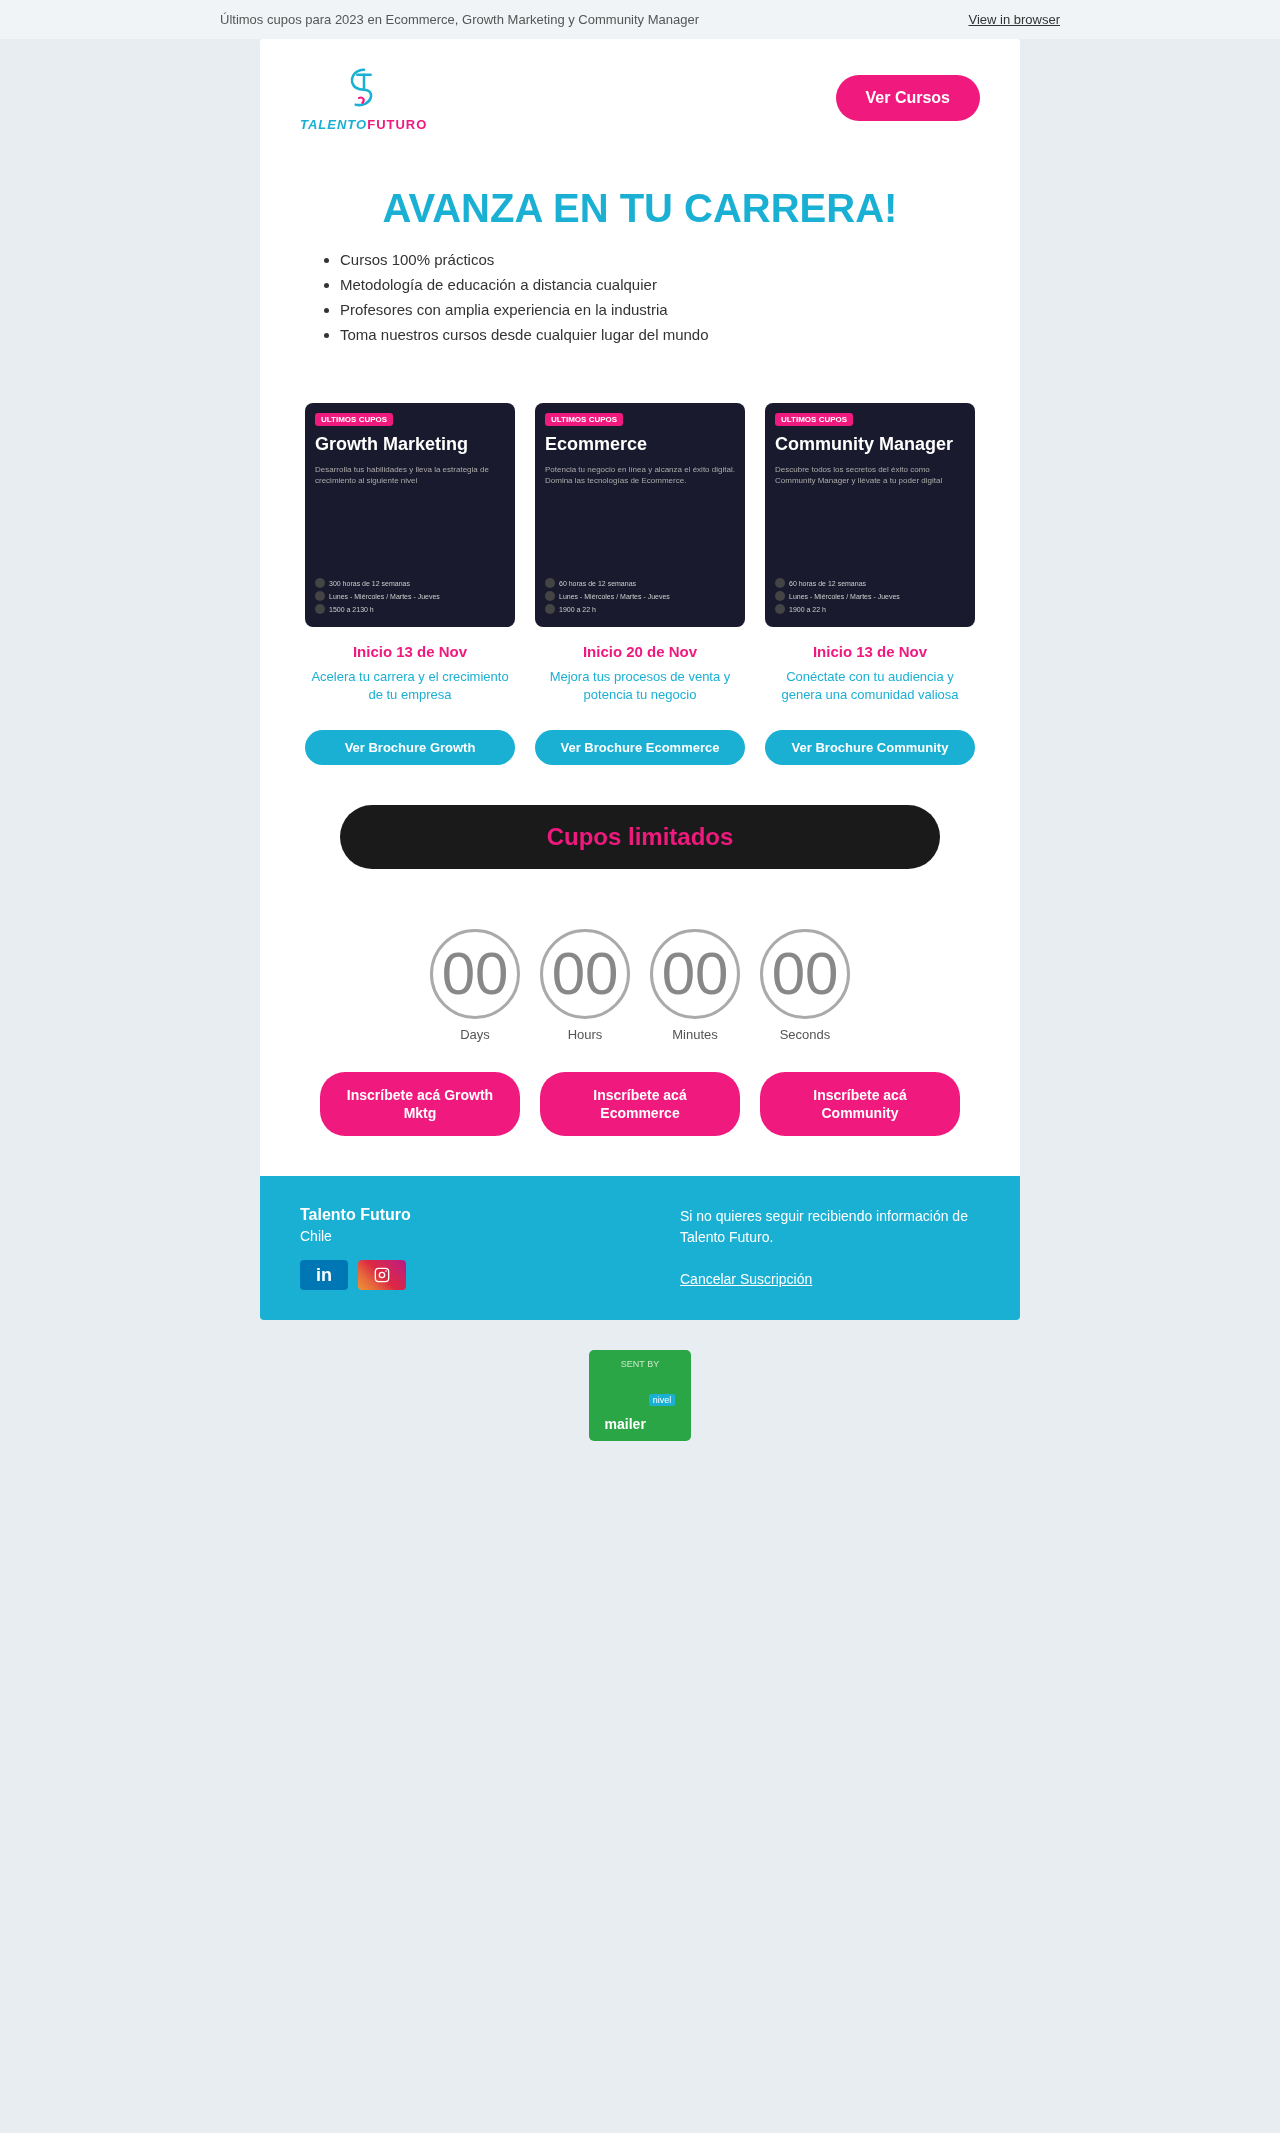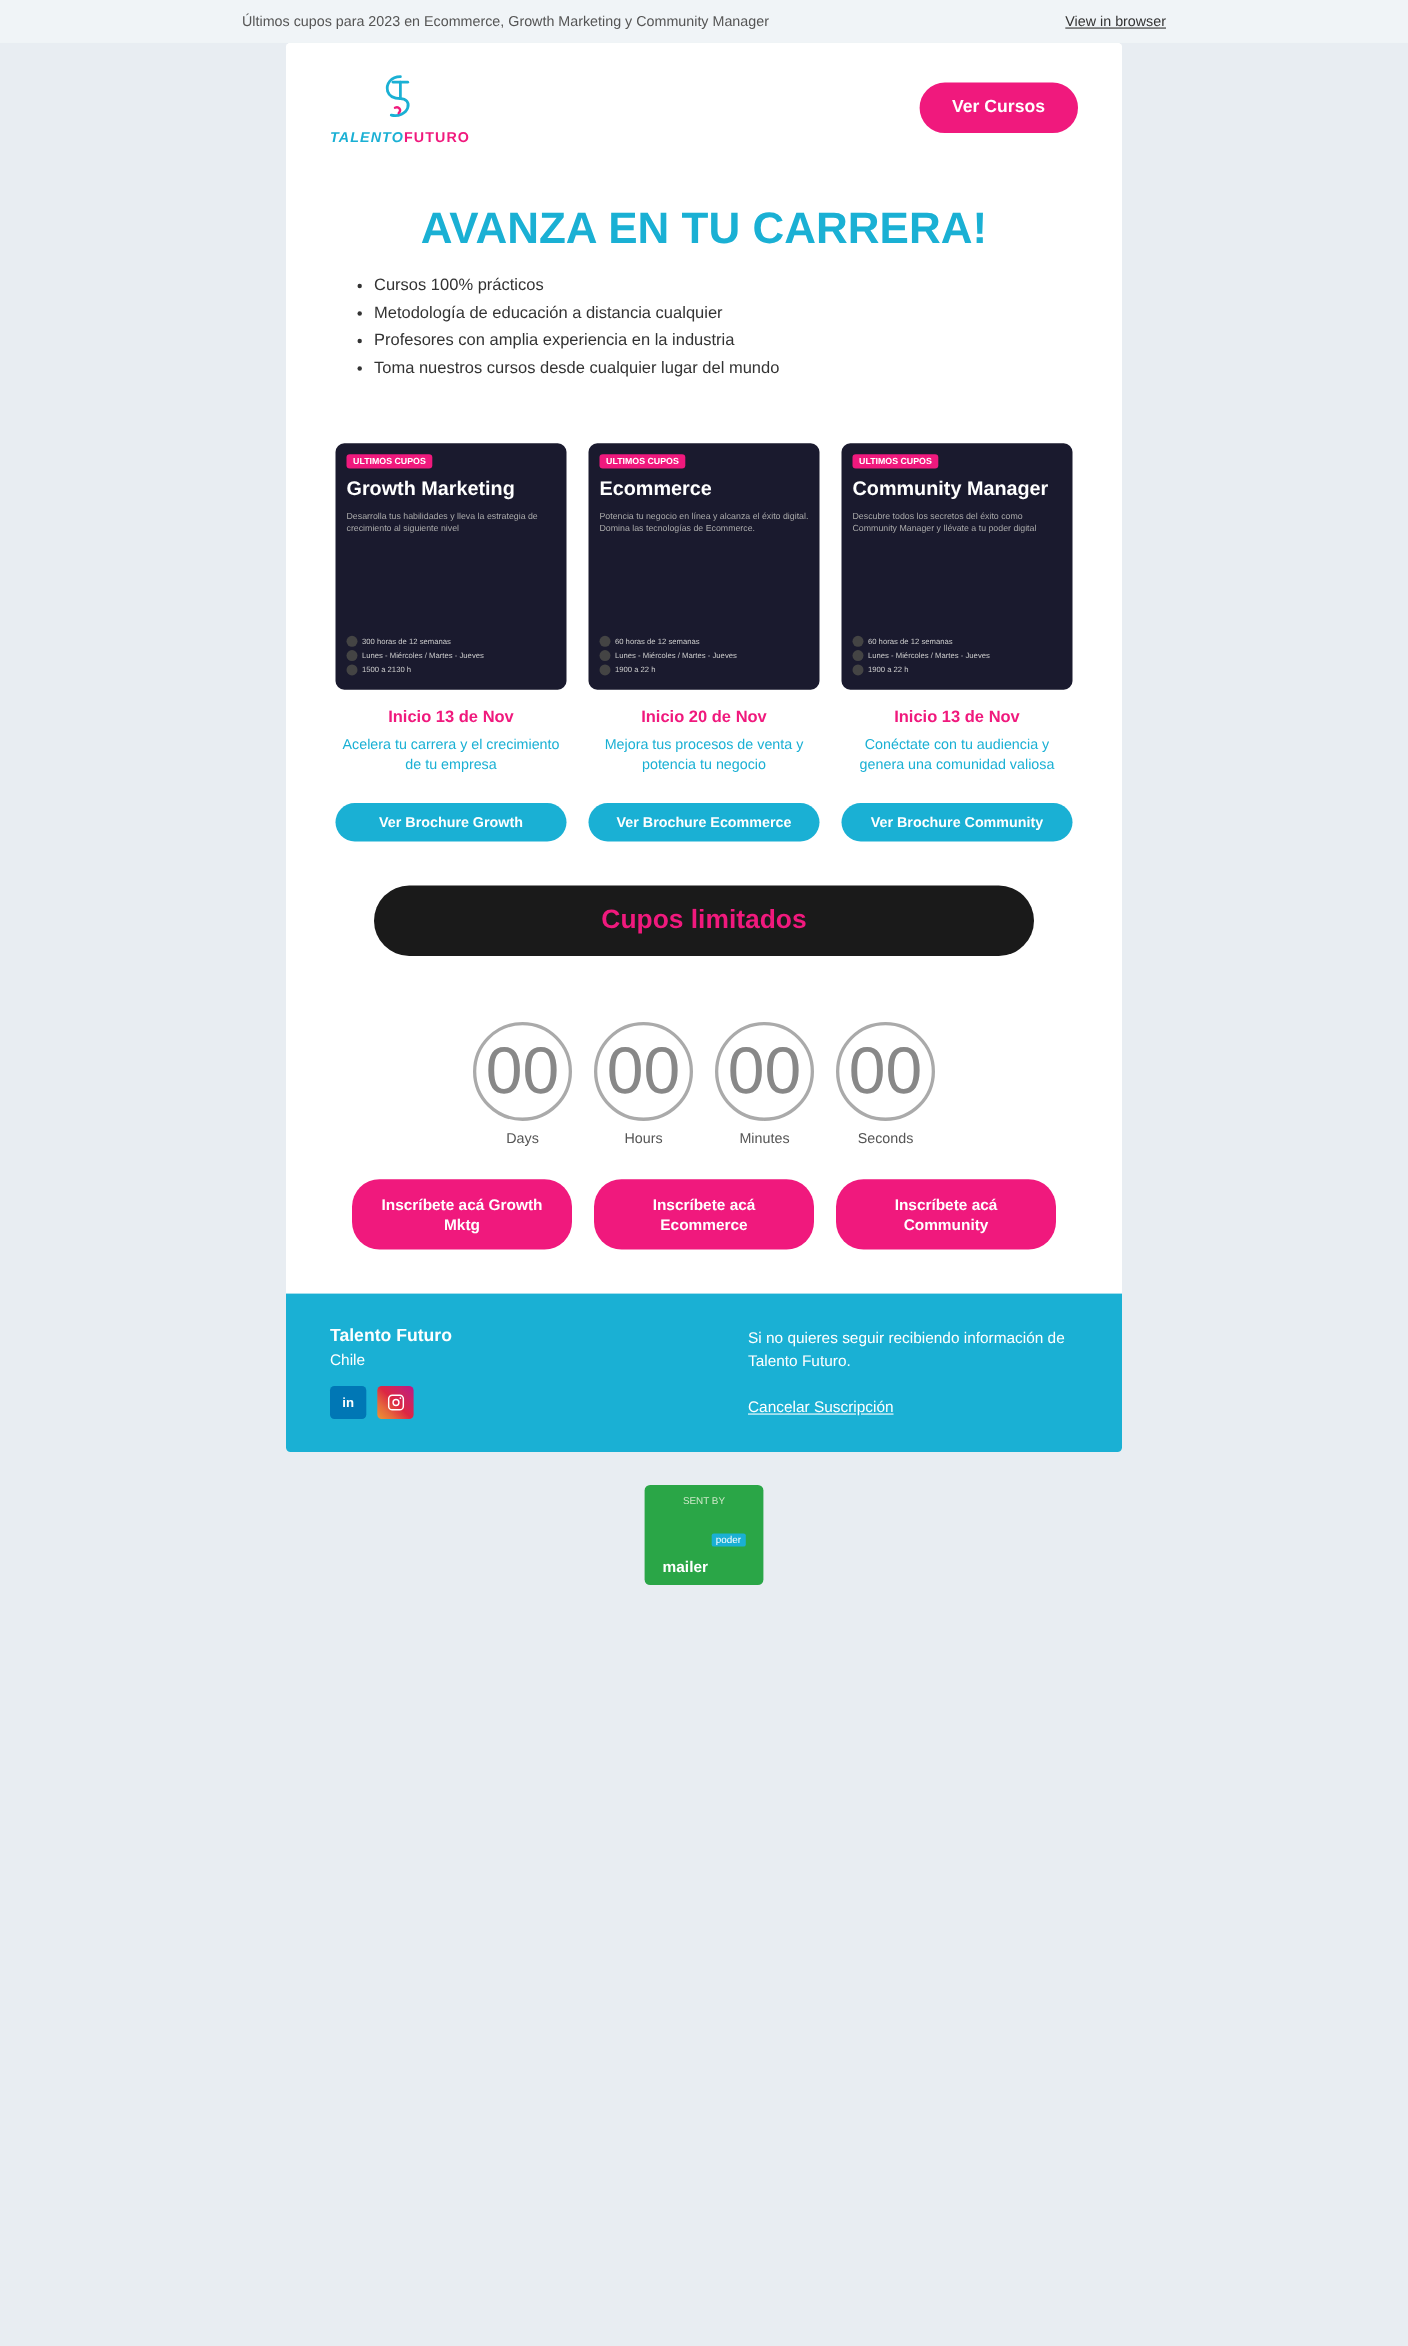--- a/index.html
+++ b/index.html
@@ -313,27 +313,27 @@
       font-size: 14px;
       margin-bottom: 16px;
     }
 
     .footer-social {
       display: flex;
       gap: 10px;
     }
 
     .social-icon {
-      width: 33px;
+      width: 48px;
       height: 30px;
       border-radius: 4px;
       display: flex;
       align-items: center;
       justify-content: center;
-      font-size: 12px;
+      font-size: 18px;
       font-weight: bold;
       color: #fff;
       cursor: pointer;
     }
 
     .social-linkedin { background: #0077b5; }
     .social-instagram { background: linear-gradient(45deg, #f09433, #e6683c, #dc2743, #cc2366, #bc1888); }
 
     .footer-right {
       color: #fff;
@@ -558,19 +558,19 @@
     </div>
 
   </div>
 
   <div class="mailerlite-badge">
     <div class="mailerlite-btn">
       <div>
         <span class="sent-by">SENT BY</span>
         <span style="display:flex;align-items:center;gap:3px;">
           <span class="brand-name">mailer</span>
-          <span class="lite-badge">poder</span>
+          <span class="lite-badge">nivel</span>
         </span>
       </div>
     </div>
   </div>
 
 </div>
 
 </body></html>

